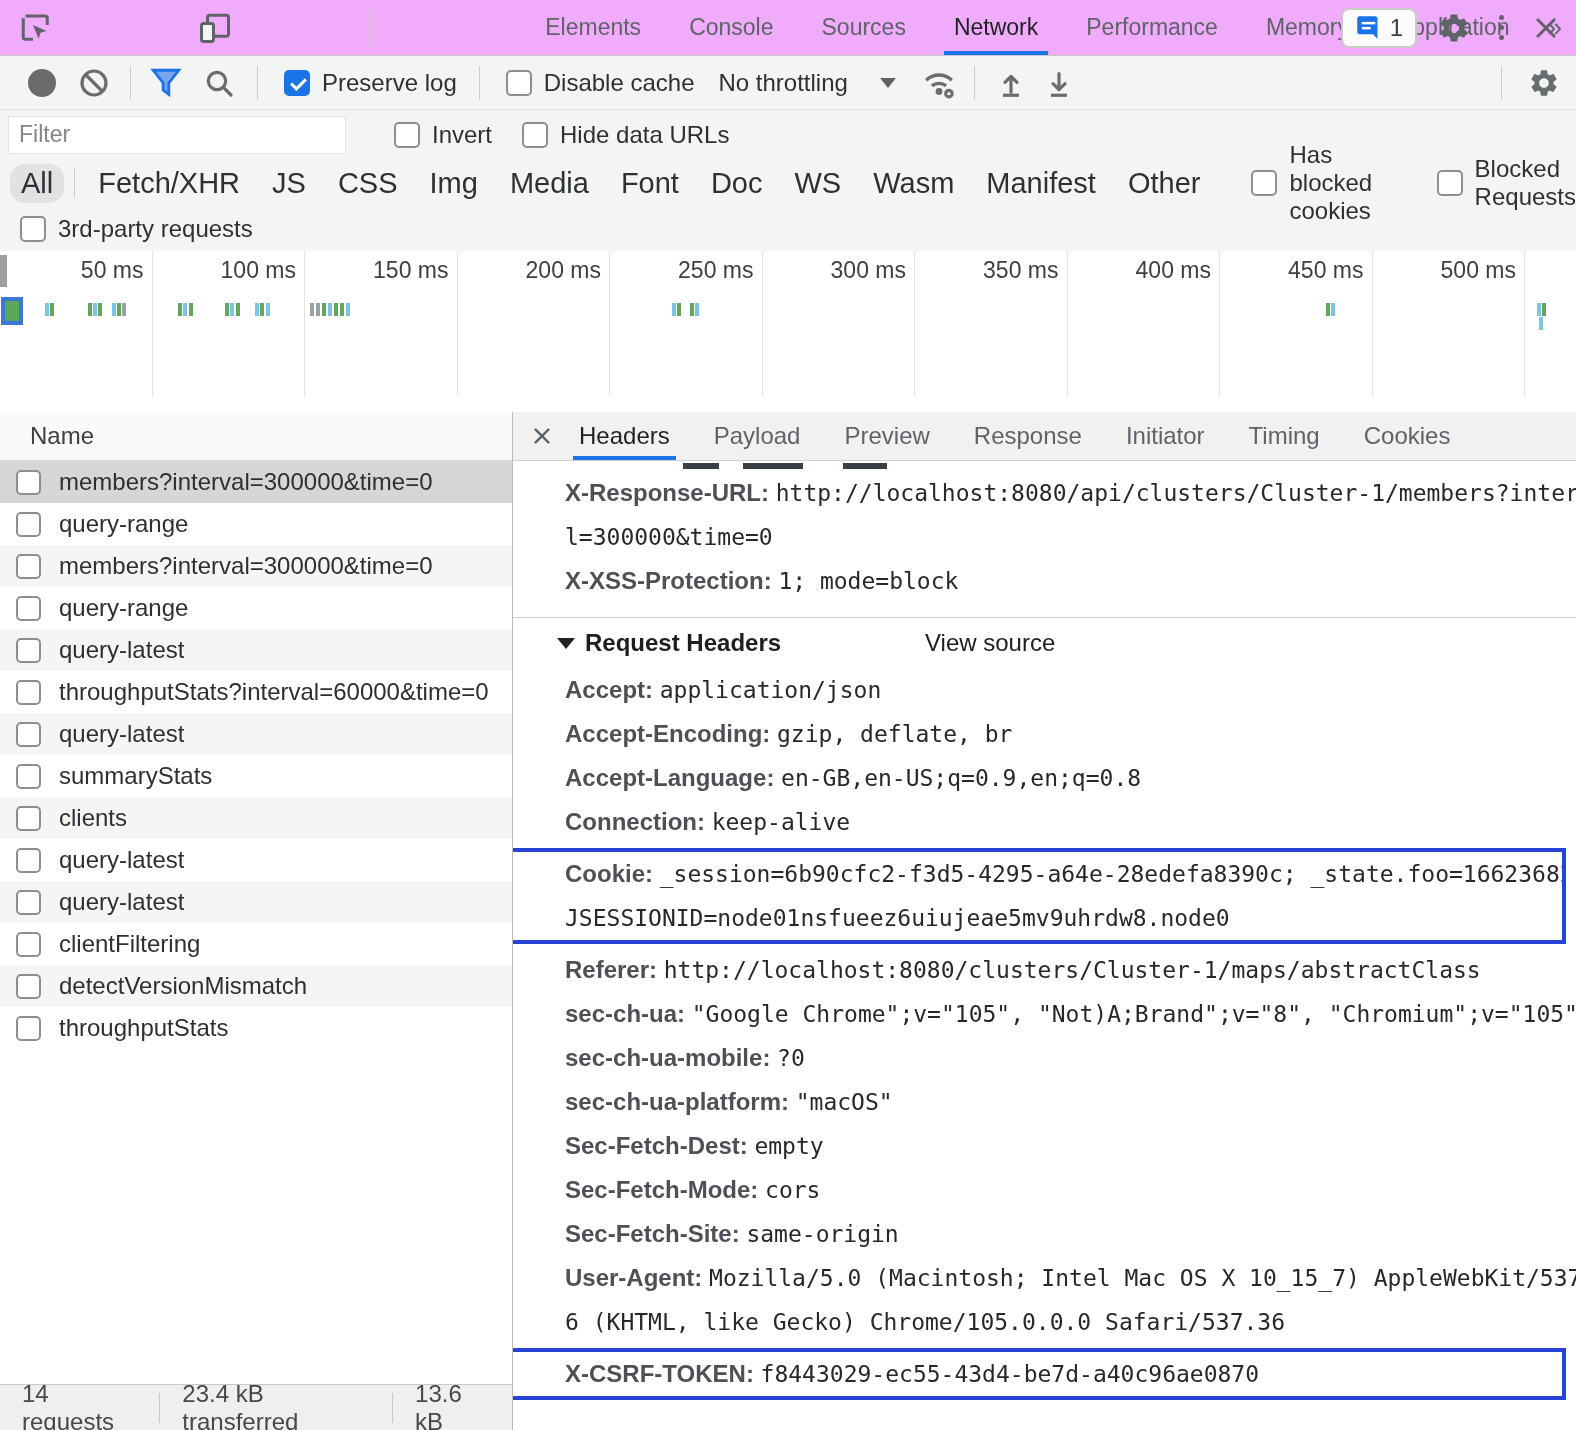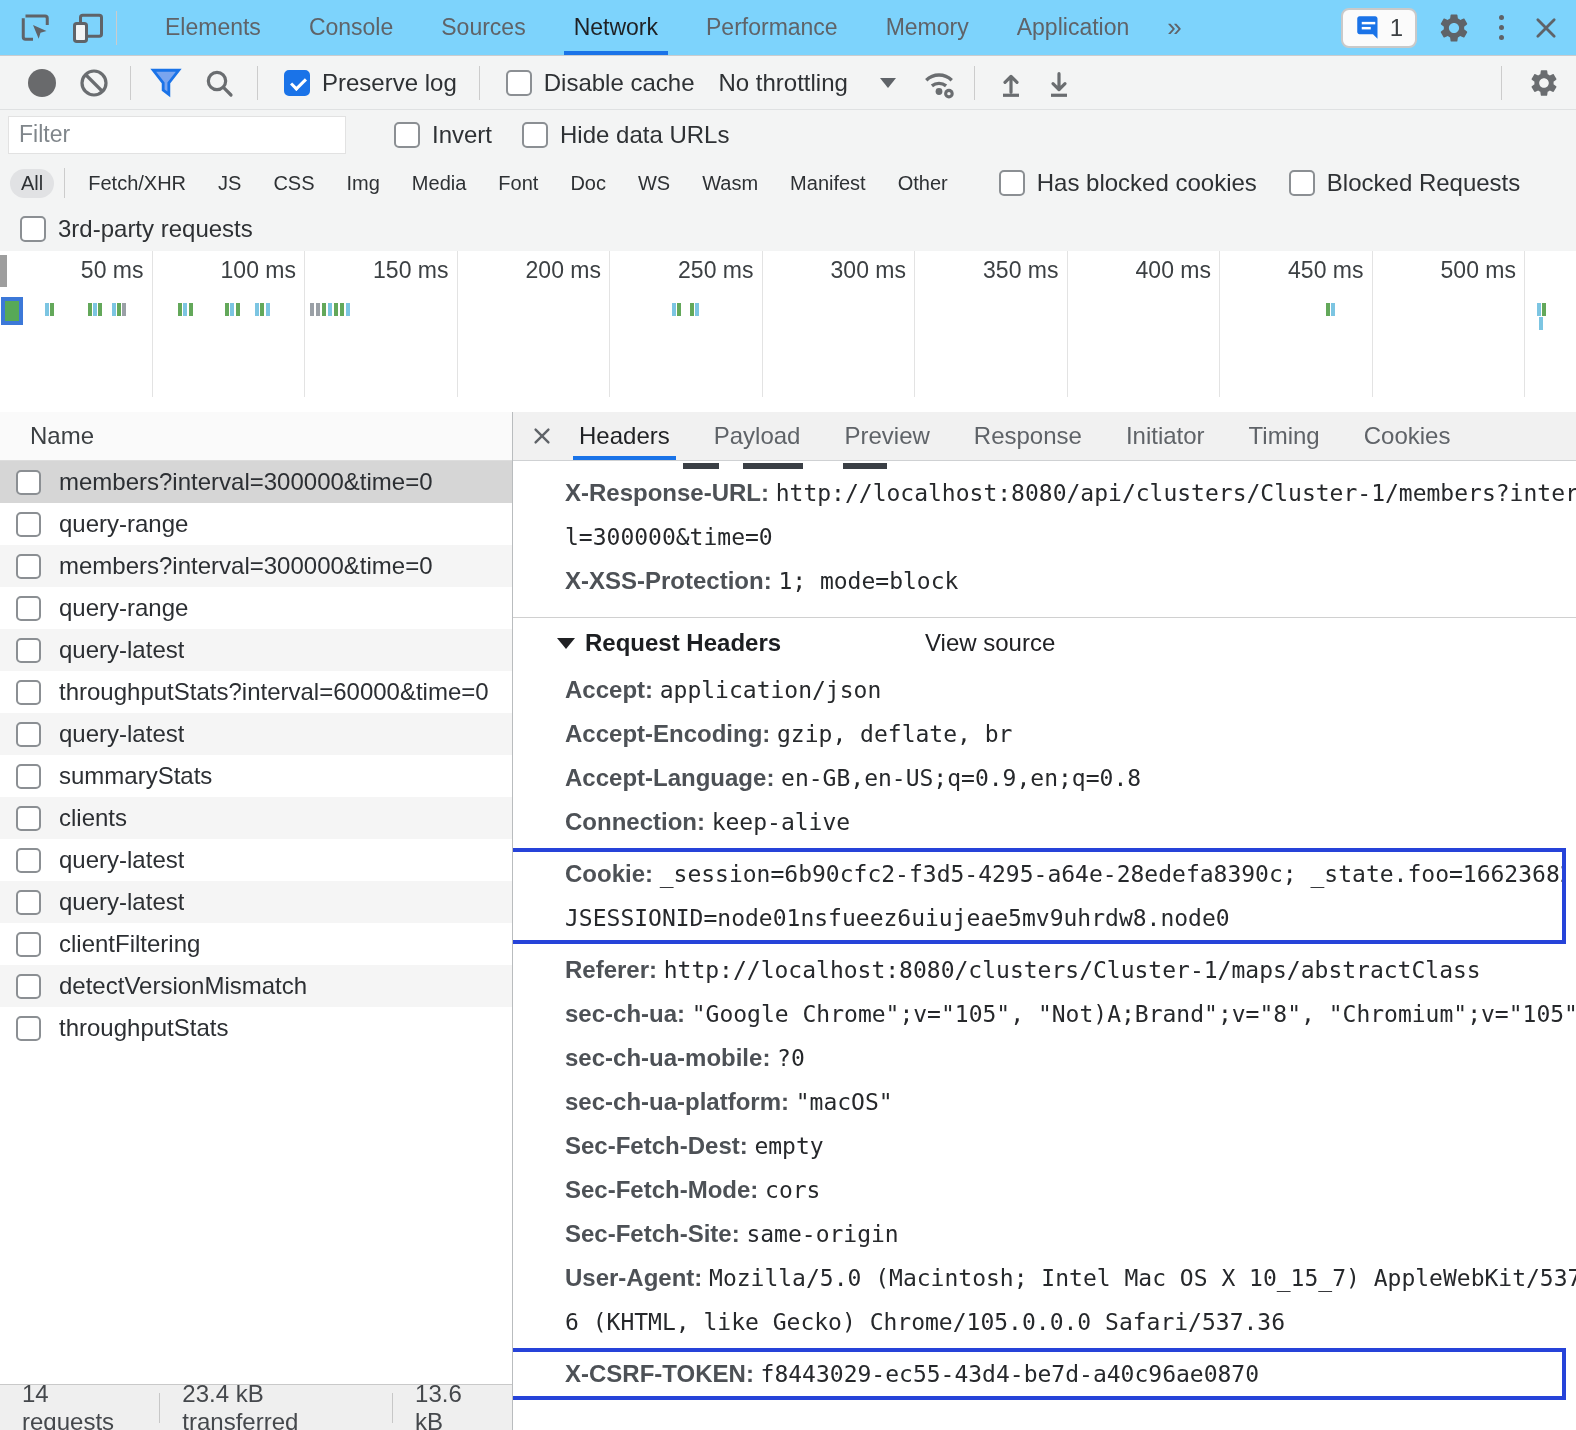--- a/index.html
+++ b/index.html
@@ -1,20 +1,20 @@
 <!DOCTYPE html>
 <html><head>
 <meta charset="utf-8">
 <style>
   html,body{margin:0;padding:0;}
   body{font-family:"Liberation Sans",sans-serif;background:#fff;color:#202124;}
   .devtools{position:relative;width:1576px;height:1430px;overflow:hidden;background:#fff;}
 
   
-  .main-toolbar{position:relative;height:55px;background:#7dd3fc;border-bottom:1px solid #c9cccf;display:flex;align-items:center;}
+  .main-toolbar{position:relative;height:55px;background:#f0abfc;border-bottom:1px solid #c9cccf;display:flex;align-items:center;justify-content:space-between;}
   .icon-btn{display:flex;align-items:center;justify-content:center;cursor:pointer;}
   .vd{width:1px;height:34px;background:#ccc;margin:0 10px;}
   .mtabs{display:flex;align-items:center;height:55px;margin-left:14px;}
   .mtab{position:relative;height:55px;line-height:55px;padding:0 24px;font-size:23px;color:#5f6368;cursor:pointer;}
   .mtab.sel{color:#1f2124;}
   .mtab.sel::after{content:"";position:absolute;left:14px;right:14px;bottom:0;height:4px;background:#1a73e8;}
   .mtab.more{padding:0 14px;font-size:26px;}
   .mt-right{position:absolute;right:0;top:0;height:55px;display:flex;align-items:center;gap:20px;padding-right:16px;}
   .badge{display:flex;align-items:center;gap:8px;border:2px solid #c9c9c9;border-radius:8px;background:#fbfbfb;padding:4px 12px;cursor:pointer;}
   .badge .num{font-size:24px;color:#3c4043;}
@@ -28,21 +28,21 @@
   .cb.checked{background:#1a73e8;border-color:#1a73e8;}
   .cb.checked::after{content:"";position:absolute;left:8px;top:3px;width:6px;height:12px;border:solid #fff;border-width:0 3px 3px 0;transform:rotate(45deg);}
   .lbl{font-size:24px;color:#2e3134;}
   .throttle{display:flex;align-items:center;gap:6px;margin-left:24px;cursor:pointer;}
   .caret{width:0;height:0;border-left:8px solid transparent;border-right:8px solid transparent;border-top:10px solid #5f6368;}
 
   .filter-row{height:49px;background:#f3f4f4;display:flex;align-items:center;padding-left:8px;}
   .filter-input{width:316px;height:36px;border:1px solid #e2e2e2;background:#fff;font-size:23px;padding:0 10px;color:#202124;outline:none;}
   .filter-input::placeholder{color:#80868b;}
   .type-row{height:48px;background:#f3f4f4;display:flex;align-items:center;padding-left:10px;}
-  .pill{font-size:20px;color:#2e3134;padding:3px 11px;margin-right:10px;cursor:pointer;border-radius:15px;}
+  .pill{font-size:29px;color:#2e3134;padding:3px 11px;margin-right:10px;cursor:pointer;border-radius:15px;}
   .pill.sel{background:#e1e2e4;}
   .pill-d{width:1px;height:30px;background:#ccc;margin-right:12px;}
   .third-row{height:44px;background:#f3f4f4;display:flex;align-items:center;padding-left:20px;}
 
   
   .overview{position:relative;height:162px;background:#fff;border-bottom:1px solid #c9c9c9;overflow:hidden;}
   .ov-cols{position:absolute;left:0;top:0;bottom:16px;display:flex;}
   .ov-col{width:152.5px;border-right:1px solid #e3e3e3;box-sizing:border-box;flex:0 0 auto;}
   .ov-col span{display:block;text-align:right;padding:6px 8px 0 0;font-size:23px;color:#3c4043;}
   .scrub{position:absolute;left:0;top:4px;width:7px;height:32px;background:#9e9e9e;}

